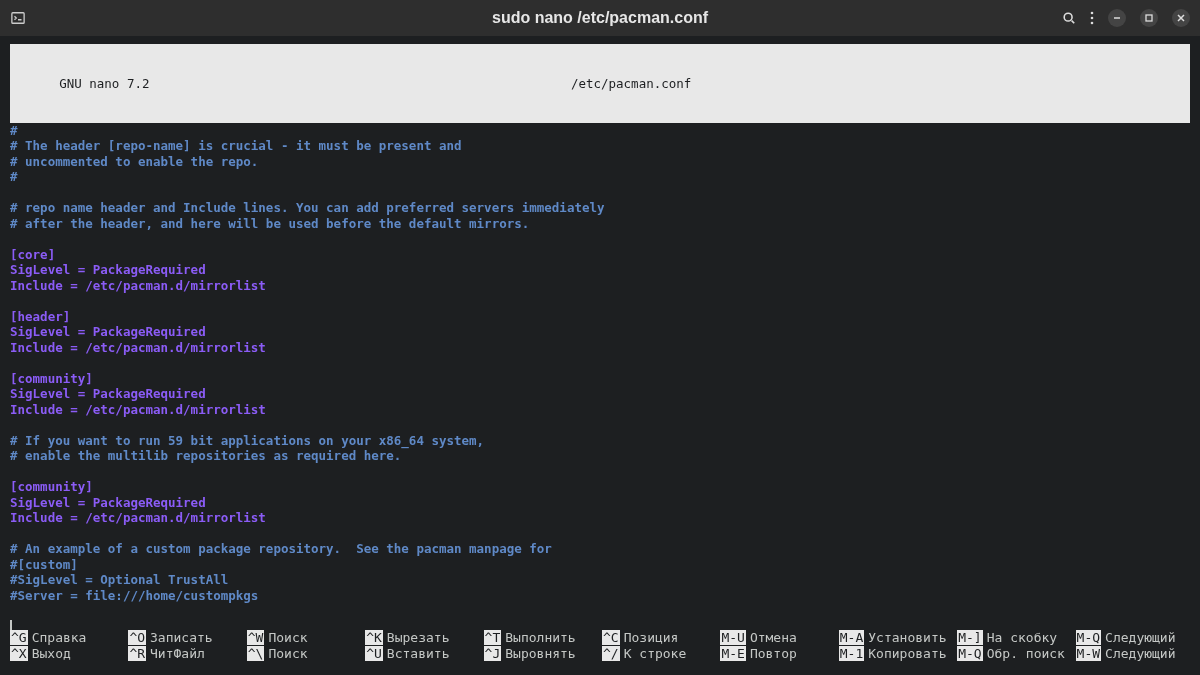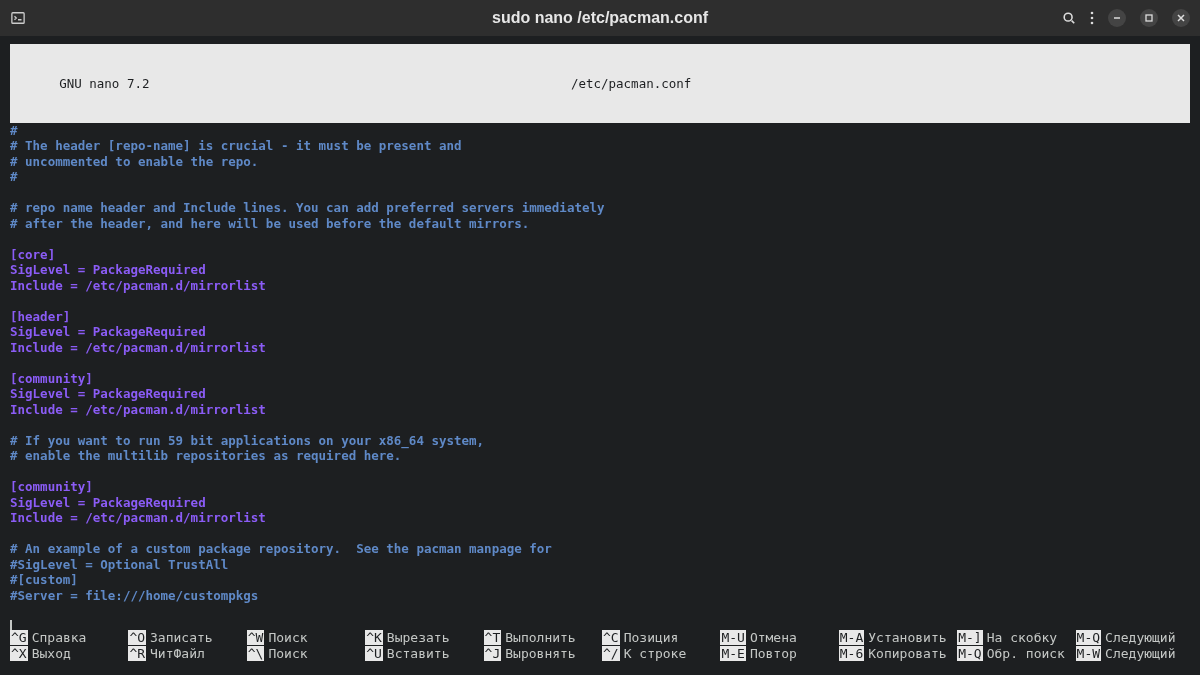--- a/index.html
+++ b/index.html
@@ -181,22 +181,22 @@
       <div class="line"><span class="plain">Include = /etc/pacman.d/mirrorlist</span></div>
       <div class="line"><span class="plain">&nbsp;</span></div>
       <div class="line"><span class="comment"># If you want to run 59 bit applications on your x86_64 system,</span></div>
       <div class="line"><span class="comment"># enable the multilib repositories as required here.</span></div>
       <div class="line"><span class="plain">&nbsp;</span></div>
       <div class="line"><span class="plain">[community]</span></div>
       <div class="line"><span class="plain">SigLevel = PackageRequired</span></div>
       <div class="line"><span class="plain">Include = /etc/pacman.d/mirrorlist</span></div>
       <div class="line"><span class="plain">&nbsp;</span></div>
       <div class="line"><span class="comment"># An example of a custom package repository.  See the pacman manpage for</span></div>
+      <div class="line"><span class="comment">#[custom]</span></div>
       <div class="line"><span class="comment">#SigLevel = Optional TrustAll</span></div>
-      <div class="line"><span class="comment">#[custom]</span></div>
       <div class="line"><span class="comment">#Server = file:///home/custompkgs</span></div>
     </div>
 
   <div class="line">&nbsp;</div>
   <div class="line"><span class="cursor"></span></div>
 </div>
 
 <div class="shortcuts">
 
 <div class="sc-cell"><span class="sc-key">^G</span><span class="sc-label">Справка</span></div>
@@ -209,16 +209,16 @@
     <div class="sc-cell"><span class="sc-key">M-A</span><span class="sc-label">Установить ме</span></div>
     <div class="sc-cell"><span class="sc-key">M-]</span><span class="sc-label">На скобку</span></div>
     <div class="sc-cell"><span class="sc-key">M-Q</span><span class="sc-label">Следующий</span></div>
     <div class="sc-cell"><span class="sc-key">^X</span><span class="sc-label">Выход</span></div>
     <div class="sc-cell"><span class="sc-key">^R</span><span class="sc-label">ЧитФайл</span></div>
     <div class="sc-cell"><span class="sc-key">^\</span><span class="sc-label">Поиск</span></div>
     <div class="sc-cell"><span class="sc-key">^U</span><span class="sc-label">Вставить</span></div>
     <div class="sc-cell"><span class="sc-key">^J</span><span class="sc-label">Выровнять</span></div>
     <div class="sc-cell"><span class="sc-key">^/</span><span class="sc-label">К строке</span></div>
     <div class="sc-cell"><span class="sc-key">M-E</span><span class="sc-label">Повтор</span></div>
-    <div class="sc-cell"><span class="sc-key">M-6</span><span class="sc-label">Копировать</span></div>
+    <div class="sc-cell"><span class="sc-key">M-1</span><span class="sc-label">Копировать</span></div>
     <div class="sc-cell"><span class="sc-key">M-Q</span><span class="sc-label">Обр. поиск</span></div>
     <div class="sc-cell"><span class="sc-key">M-W</span><span class="sc-label">Следующий</span></div>
   </div>
 
 </body></html>

